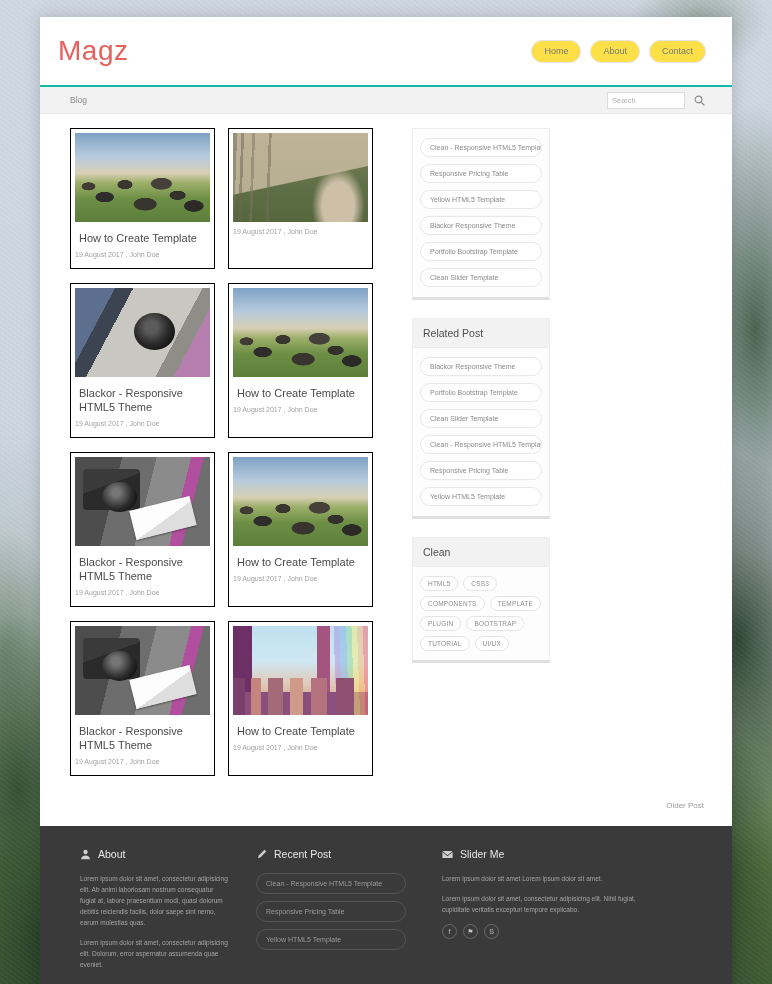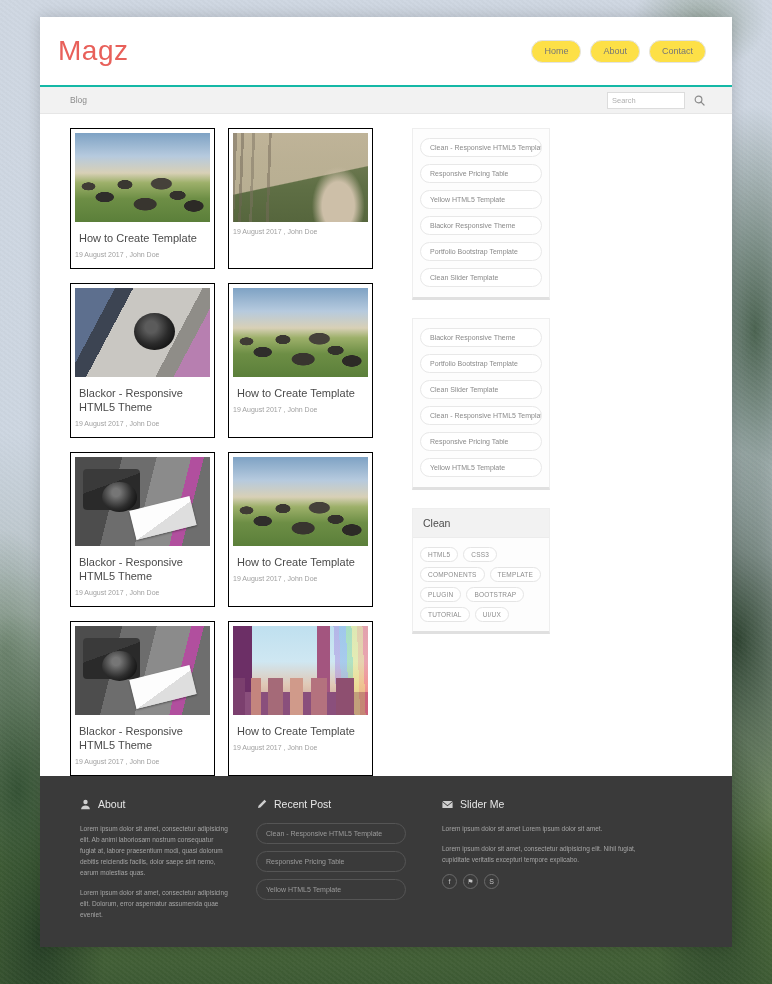--- a/index.html
+++ b/index.html
@@ -457,20 +457,21 @@
           <li>
               <a href="#">Portfolio Bootstrap Template</a>
             </li>
           <li>
               <a href="#">Clean Slider Template</a>
             </li>
         </ul>
       </section>
 
       <section class="widget">
+        <h4>Related Post</h4>
         <ul>
           <li>
               <a href="#">Blackor Responsive Theme</a>
             </li>
           <li>
               <a href="#">Portfolio Bootstrap Template</a>
             </li>
           <li>
               <a href="#">Clean Slider Template</a>
             </li>
@@ -496,20 +497,23 @@
           <a href="#">PLUGIN</a>
           <a href="#">BOOTSTRAP</a>
           <a href="#">TUTORIAL</a>
           <a href="#">UI/UX</a>
         </div>
       </section>
 
     </aside>
   </div>
 
+  <div class="pager">
+    <a href="#">Older Post</a>
+  </div>
 
   <div class="footer">
 
     <div class="fcol c1">
       <h5>
         <span class="ficon">
           <svg width="11" height="11" viewBox="0 0 16 16" fill="#cfcfcf">
             <circle cx="8" cy="4.4" r="3.2"></circle>
               <path d="M1.6 15c0-3.6 2.9-5.7 6.4-5.7S14.4 11.4 14.4 15z"></path>
           </svg>

